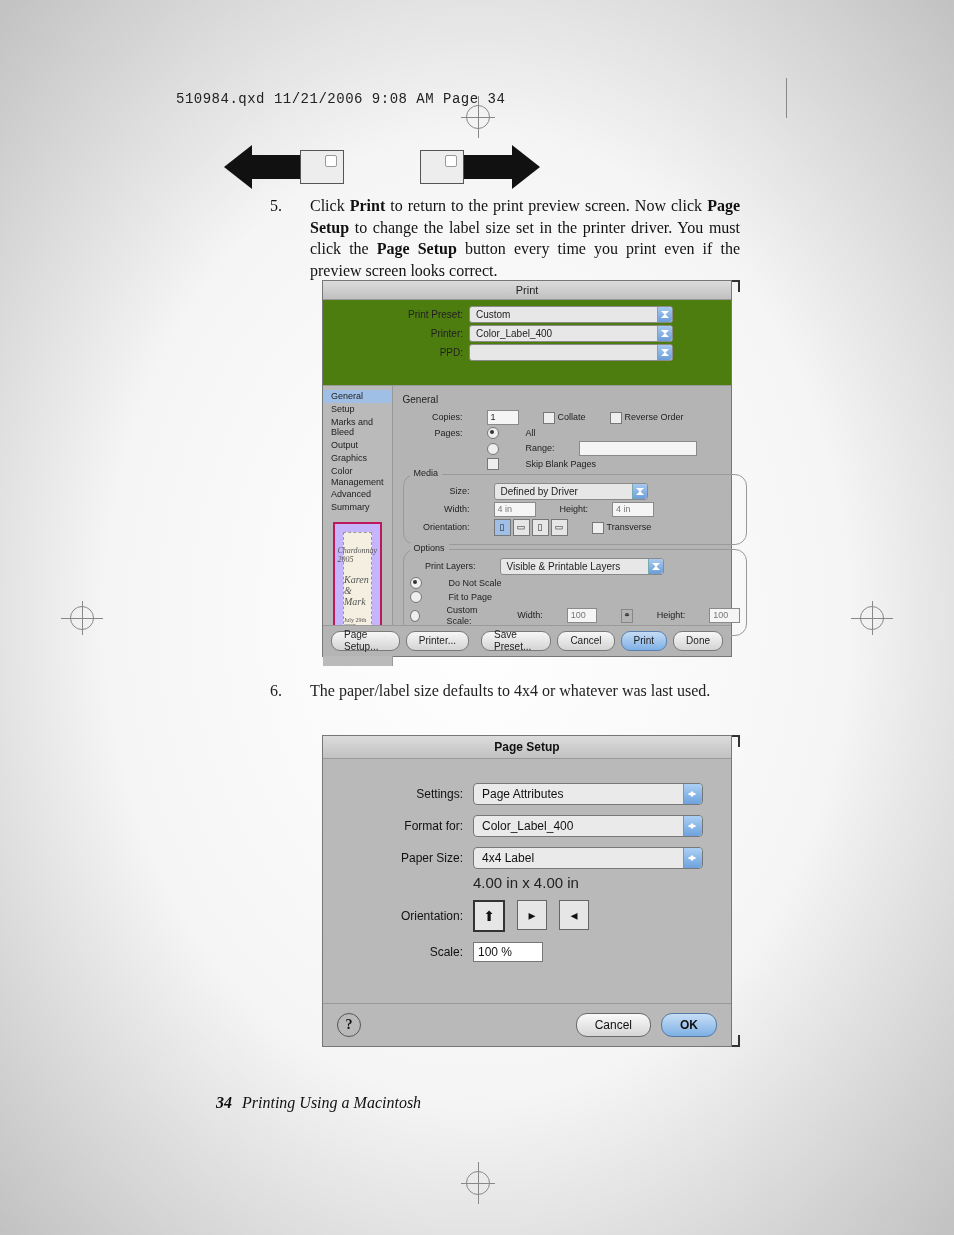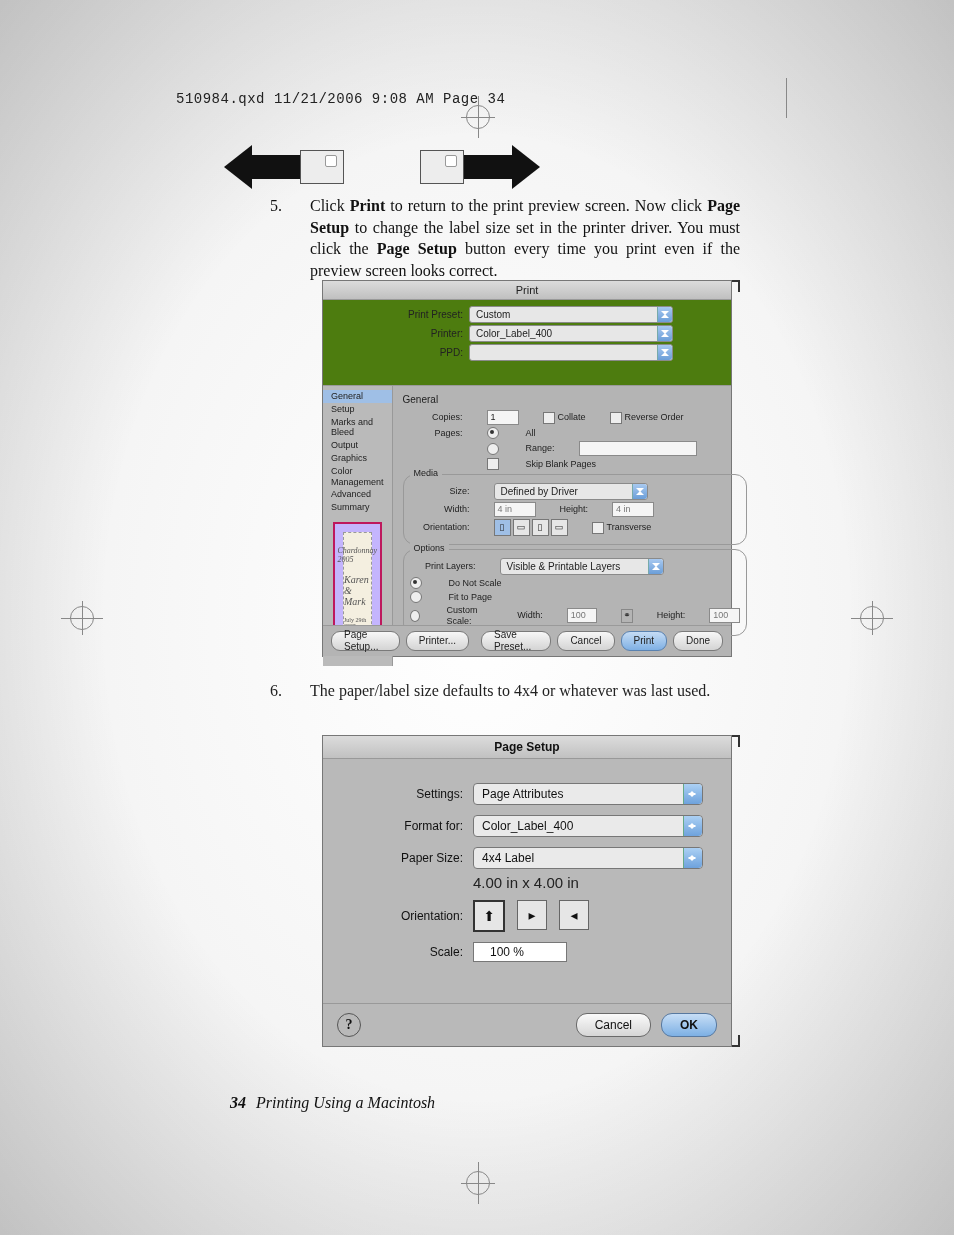--- a/index.html
+++ b/index.html
@@ -86,27 +86,27 @@
   .prow{display:flex;align-items:center;margin:10px 0}
   .prow .pl{width:120px;text-align:right;padding-right:10px;font-size:12px}
   .pcombo{width:200px;height:20px;background:#eaeaea;border:1px solid #777;border-radius:4px;position:relative;display:flex;align-items:center;padding:0 20px 0 8px;font-size:12px}
   .pcombo .cap{position:absolute;right:0;top:0;bottom:0;width:18px;background:linear-gradient(#abd0f4,#6ea2dc);border-left:1px solid #6a8;border-radius:0 4px 4px 0}
   .pcombo .cap:before{content:"";position:absolute;left:4px;top:3px;border:4px solid transparent;border-bottom-color:#fff}
   .pcombo .cap:after{content:"";position:absolute;left:4px;bottom:3px;border:4px solid transparent;border-top-color:#fff}
   .psub{font-size:15px;color:#222;margin-left:130px;margin-top:-4px}
   .por{display:flex;gap:12px}
   .por .ob{width:28px;height:28px;border:1px solid #666;background:#e6e6e6;display:inline-flex;align-items:center;justify-content:center;font-size:14px}
   .por .ob.sel{border:2px solid #333}
-  .pinp{width:60px;height:18px;border:1px solid #777;background:#fff;padding:0 16px;font-size:12px;display:inline-flex;align-items:center}
+  .pinp{width:60px;height:18px;border:1px solid #777;background:#fff;padding:0 4px;font-size:12px;display:inline-flex;align-items:center}
   .ps .pfoot{position:absolute;left:0;right:0;bottom:0;height:42px;border-top:1px solid #999;display:flex;align-items:center;padding:0 14px;gap:10px;background:#b9b9b9}
   .hcirc{width:22px;height:22px;border:1.5px solid #555;border-radius:50%;display:inline-flex;align-items:center;justify-content:center;font:bold 14px serif}
   .pbtn{height:22px;border:1px solid #6a6a6a;border-radius:11px;background:linear-gradient(#fafafa,#d6d6d6);padding:0 18px;font-size:12px;display:inline-flex;align-items:center}
   .pbtn.pri{background:linear-gradient(#c7def6,#7db0e4);border-color:#5879a0;font-weight:700}
 
-  .footer{position:absolute;left:230px;top:1094px;font:italic 16px Georgia,"Times New Roman",serif;color:#111}
+  .footer{position:absolute;left:216px;top:1094px;font:italic 16px Georgia,"Times New Roman",serif;color:#111}
   .footer .pn{font:bold italic 16px Georgia,serif;margin-right:6px}
 
   .corner{position:absolute;width:10px;height:10px}
   .corner.tl{top:280px;left:322px;border-top:2px solid #333;border-left:2px solid #333}
   .corner.tr{top:280px;left:728px;border-top:2px solid #333;border-right:2px solid #333}
   .corner.ps-tl{top:735px;left:322px;border-top:2px solid #333;border-left:2px solid #333}
   .corner.ps-tr{top:735px;left:728px;border-top:2px solid #333;border-right:2px solid #333}
   .corner.ps-bl{top:1035px;left:322px;border-bottom:2px solid #333;border-left:2px solid #333}
   .corner.ps-br{top:1035px;left:728px;border-bottom:2px solid #333;border-right:2px solid #333}
   .line-v{position:absolute;top:78px;left:786px;width:1px;height:40px;background:#888}

